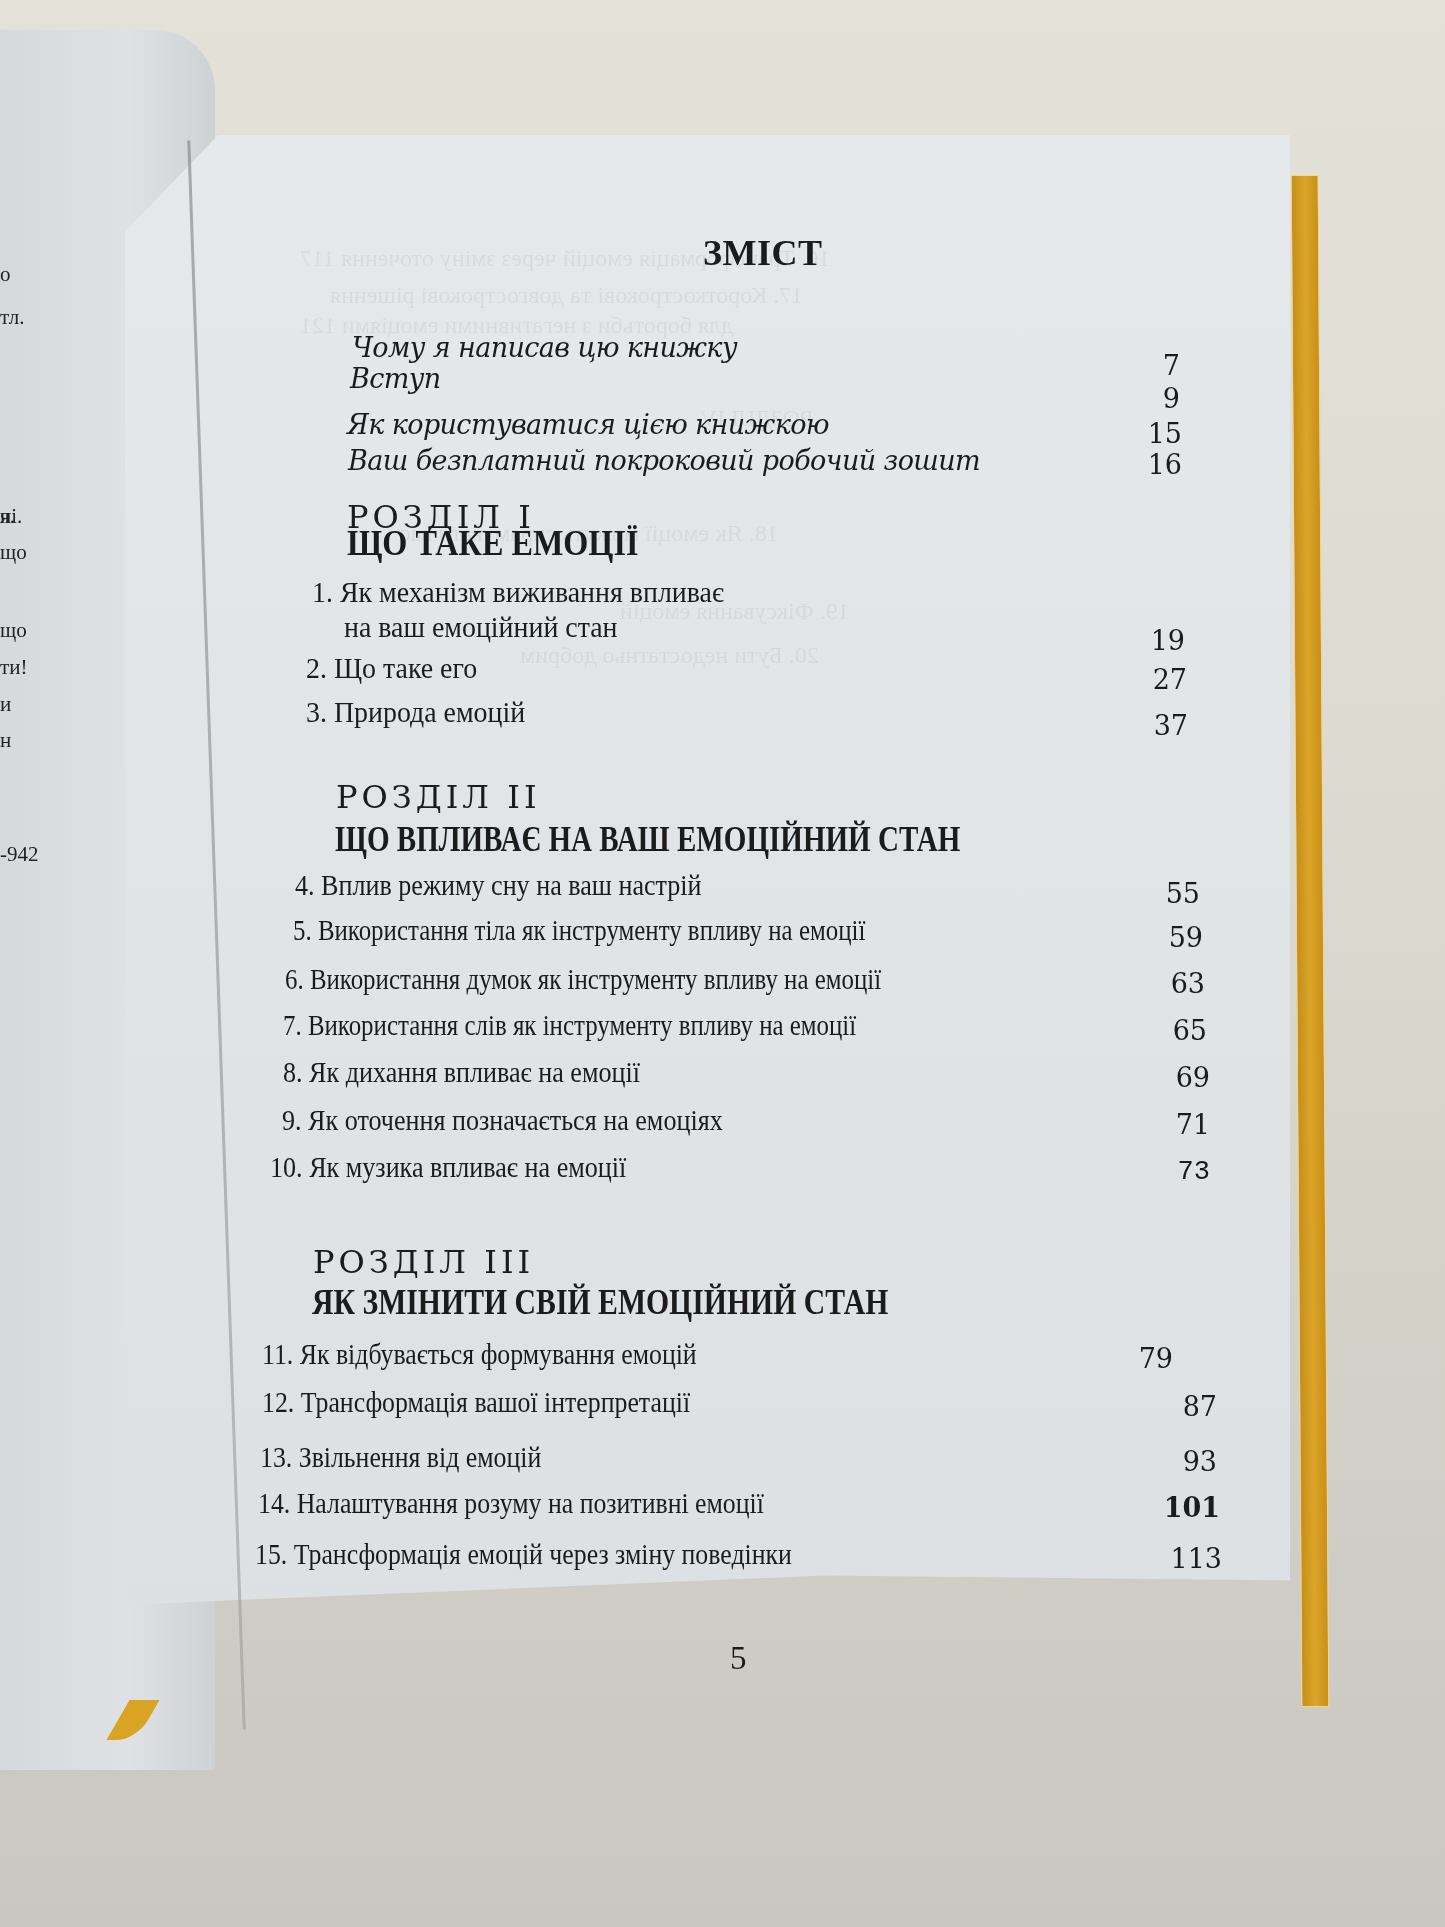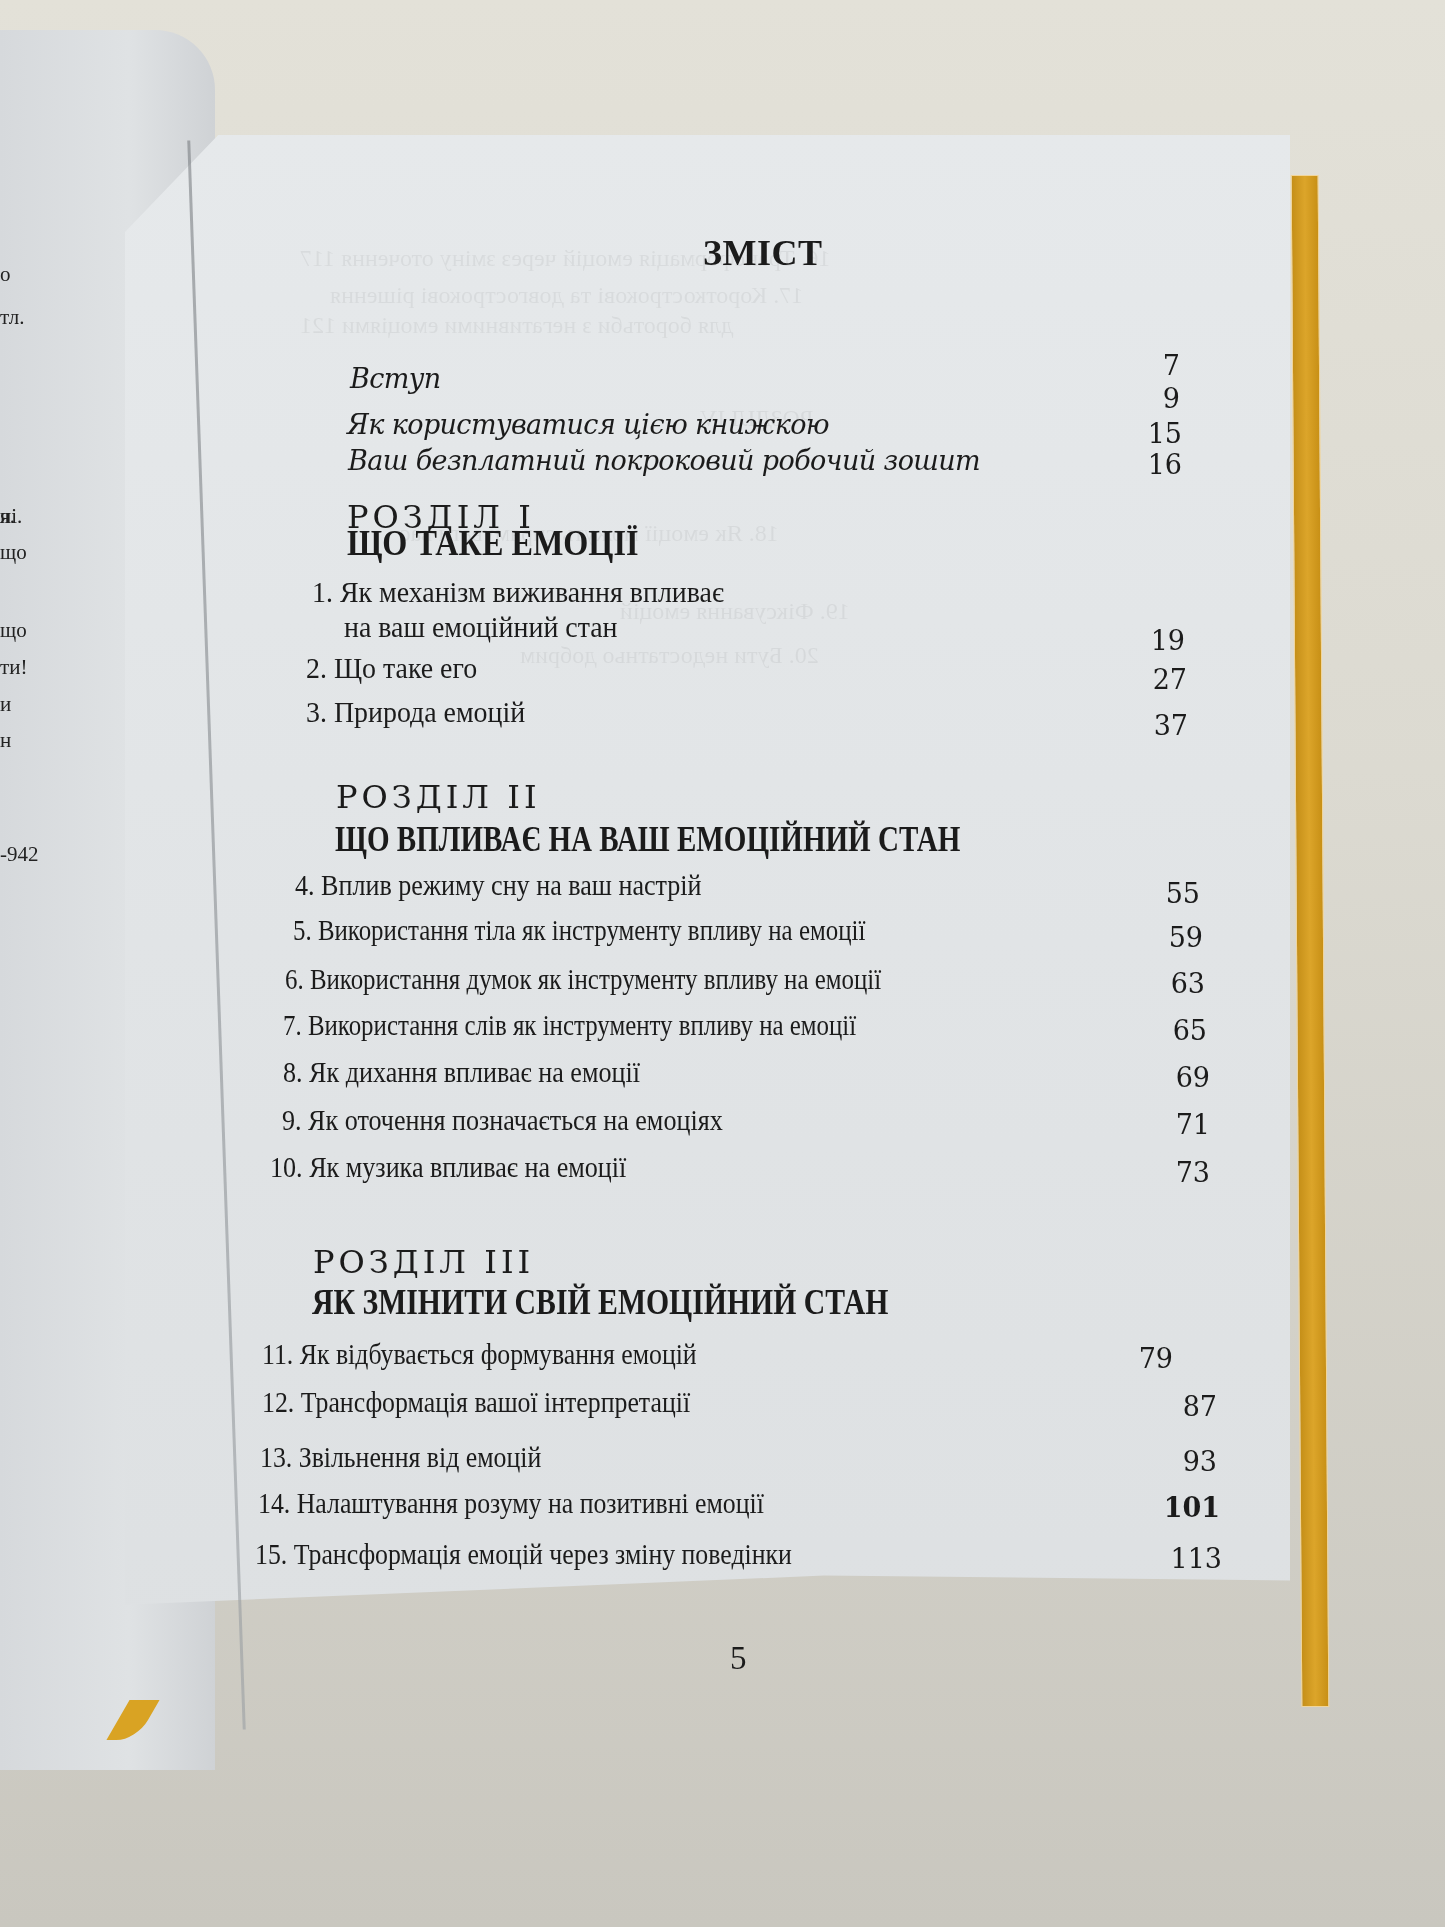--- a/index.html
+++ b/index.html
@@ -104,20 +104,21 @@
       <div class="ghost" style="top: 282px; left: 330px;">17. Короткострокові та довгострокові рішення</div>
       <div class="ghost" style="top: 312px; left: 300px;">для боротьби з негативними емоціями   121</div>
       <div class="ghost" style="top: 405px; left: 700px;">РОЗДІЛ IV</div>
       <div class="ghost" style="top: 520px; left: 400px;">18. Як емоції можуть спрямувати вас</div>
       <div class="ghost" style="top: 598px; left: 620px;">19. Фіксування емоцій</div>
       <div class="ghost" style="top: 642px; left: 520px;">20. Бути недостатньо добрим</div>
     </div>
 
   <div class="toc-title">ЗМІСТ</div>
 
+  <div class="front" style="left:352px;top:332px;">Чому я написав цю книжку</div>
   <div class="pnum" style="left:1110px;top:350px;">7</div>
 
   <div class="front" style="left:350px;top:363px;">Вступ</div>
   <div class="pnum" style="left:1110px;top:383px;">9</div>
 
   <div class="front" style="left:347px;top:409px;">Як користуватися цією книжкою</div>
   <div class="pnum" style="left:1112px;top:418px;">15</div>
 
   <div class="front" style="left:348px;top:445px;">Ваш безплатний покроковий робочий зошит</div>
   <div class="pnum" style="left:1112px;top:449px;">16</div>
@@ -150,21 +151,21 @@
   <div class="chapter" style="left:283px;top:1008px;transform:scaleX(0.83);">7. Використання слів як інструменту впливу на емоції</div>
   <div class="pnum" style="left:1137px;top:1015px;">65</div>
 
   <div class="chapter" style="left:283px;top:1055px;transform:scaleX(0.87);">8. Як дихання впливає на емоції</div>
   <div class="pnum" style="left:1140px;top:1062px;">69</div>
 
   <div class="chapter" style="left:282px;top:1103px;transform:scaleX(0.87);">9. Як оточення позначається на емоціях</div>
   <div class="pnum" style="left:1140px;top:1109px;">71</div>
 
   <div class="chapter" style="left:270px;top:1150px;transform:scaleX(0.87);">10. Як музика впливає на емоції</div>
-  <div class="pnum" style="left:1140px;top:1157px;">73</div>
+  <div class="pnum" style="left:1140px;top:1157px;font-family:Liberation Mono, monospace;">73</div>
 
   <div class="section-label" style="left:313px;top:1243px;">РОЗДІЛ III</div>
   <div class="section-title" style="left:312px;top:1283px;transform:scaleX(0.85);">ЯК ЗМІНИТИ СВІЙ ЕМОЦІЙНИЙ СТАН</div>
 
   <div class="chapter" style="left:262px;top:1337px;transform:scaleX(0.86);">11. Як відбувається формування емоцій</div>
   <div class="pnum" style="left:1103px;top:1343px;">79</div>
 
   <div class="chapter" style="left:262px;top:1385px;transform:scaleX(0.86);">12. Трансформація вашої інтерпретації</div>
   <div class="pnum" style="left:1147px;top:1391px;">87</div>
 

